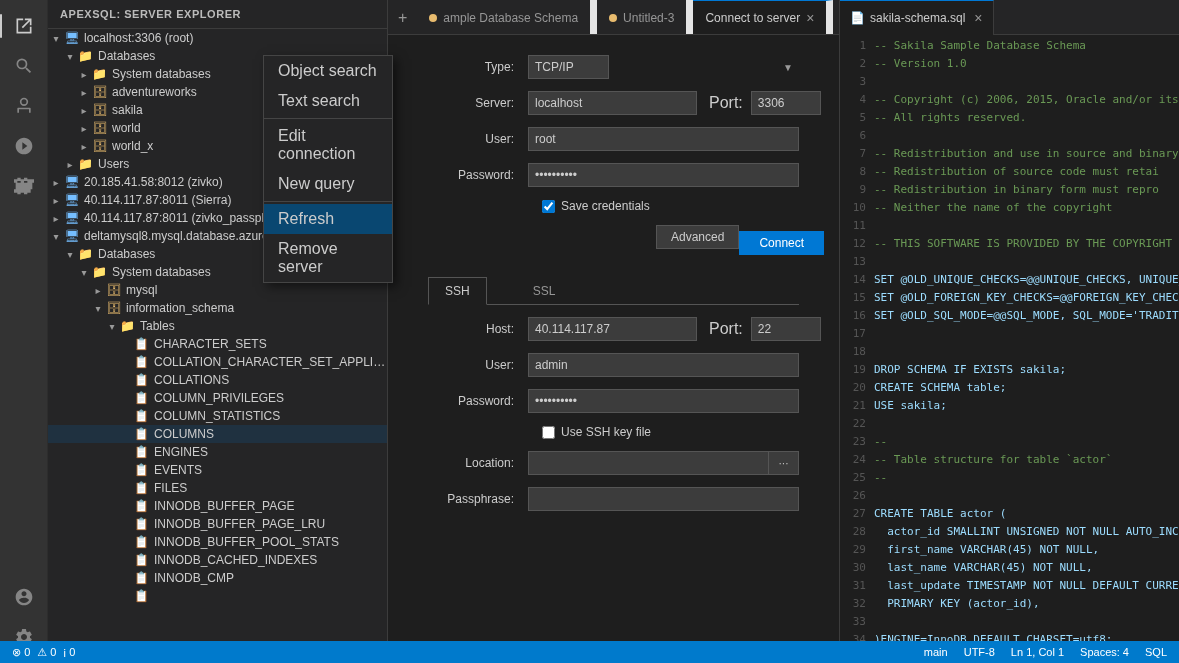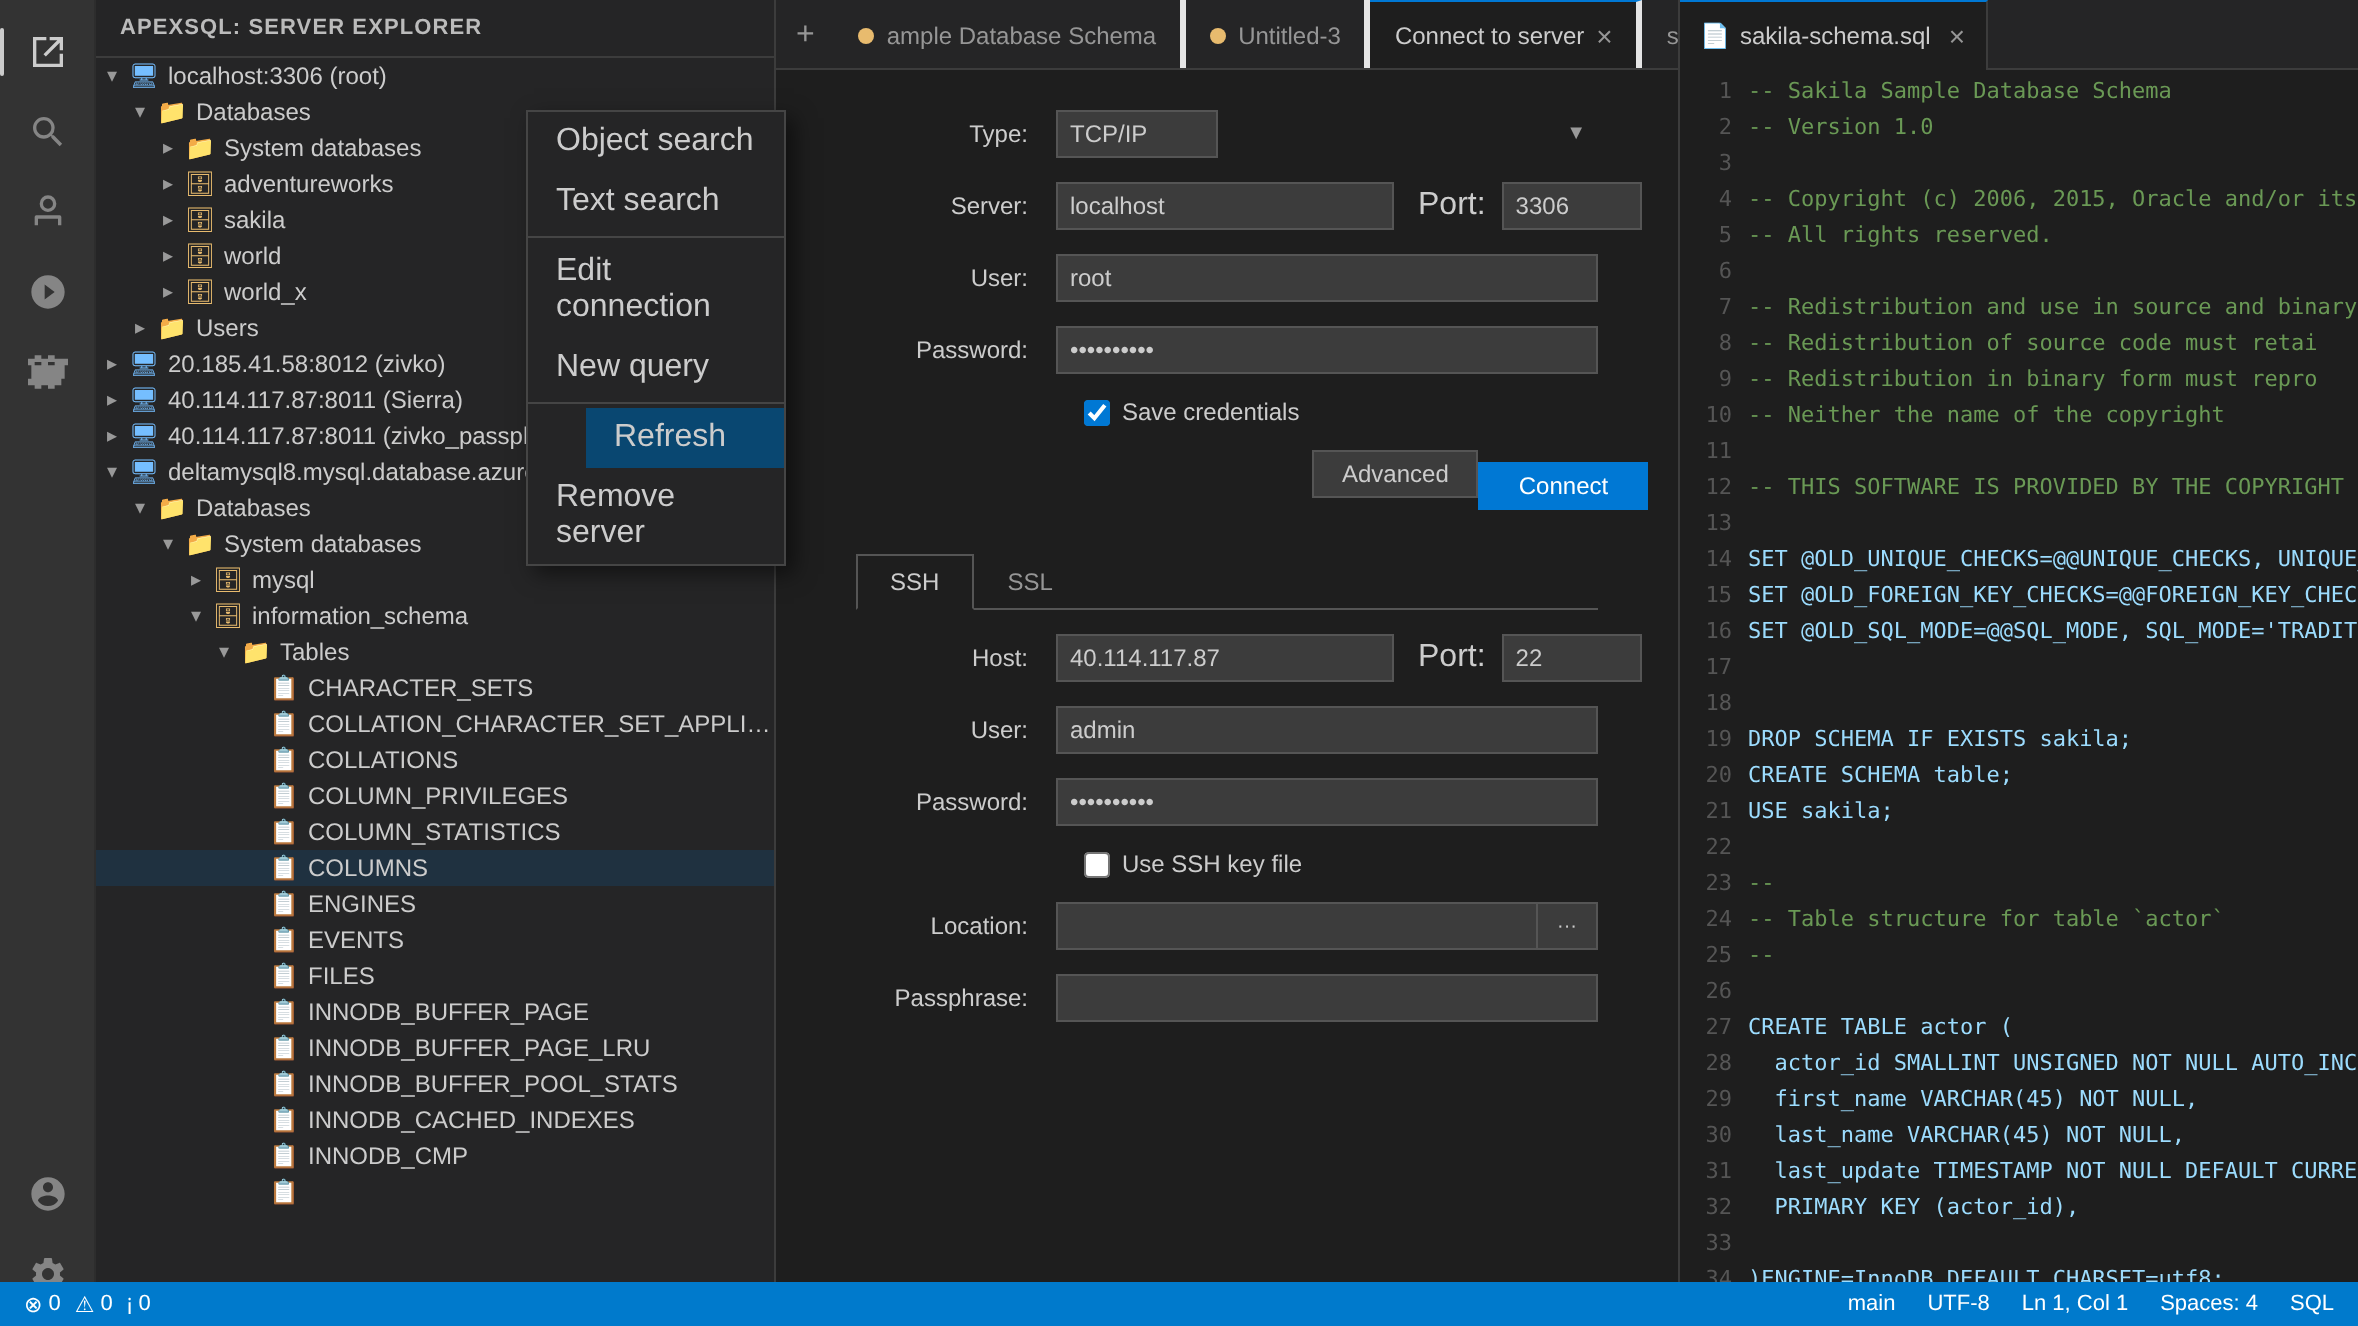--- a/index.html
+++ b/index.html
@@ -21,28 +21,28 @@
 
     .icon-server { color: #75beff; }
     .icon-db { color: #e8bb6e; }
     .icon-folder { color: #e8bb6e; }
     .icon-table { color: #75beff; }
 
     
     .context-menu { position: absolute; left: 215px; top: 55px; width: 130px; background: #252526; border: 1px solid #454545; z-index: 100; box-shadow: 4px 4px 10px rgba(0,0,0,0.5); }
     .context-menu-item { padding: 6px 14px; cursor: pointer; font-size: 16px; color: #cccccc; }
     .context-menu-separator { height: 1px; background: #454545; margin: 2px 0; }
-    .context-menu-item.active-item { background: #094771; margin-left: 29px; }
+    .context-menu-item.active-item { background: #094771; }
 
     
     .main { flex: 1; display: flex; flex-direction: column; background: #1e1e1e; overflow: hidden; }
 
     
     .tab-bar { display: flex; align-items: center; background: #252526; border-bottom: 1px solid #3c3c3c; height: 35px; overflow: hidden; flex-shrink: 0; }
-    .tab { display: flex; align-items: center; padding: 0 12px; height: 35px; cursor: pointer; font-size: 12px; color: #969696; border-right: 3px solid #e5e5e5; white-space: nowrap; gap: 6px; flex-shrink: 0; }
+    .tab { display: flex; align-items: center; padding: 0 12px; height: 35px; cursor: pointer; font-size: 12px; color: #969696; border-right: 7px solid #e5e5e5; white-space: nowrap; gap: 6px; flex-shrink: 0; }
     .tab.active { background: #1e1e1e; color: #cccccc; border-top: 1px solid #0078d4; }
     .tab .tab-close { font-size: 14px; color: #969696; line-height: 1; }
     .tab .tab-dot { width: 8px; height: 8px; border-radius: 50%; background: #e8bb6e; flex-shrink: 0; }
     .tab-add { padding: 0 10px; cursor: pointer; color: #969696; font-size: 16px; line-height: 35px; }
 
     
     .connect-panel { padding: 20px 40px; overflow-y: auto; flex: 1; }
     .connect-panel::-webkit-scrollbar { width: 6px; }
     .connect-panel::-webkit-scrollbar-thumb { background: #555; }
 
@@ -57,21 +57,21 @@
     .server-input { flex: 1; height: 24px; background: #3c3c3c; border: 1px solid #555; color: #cccccc; font-size: 12px; padding: 0 6px; outline: none; }
 
     .checkbox-row { display: flex; align-items: center; margin-bottom: 12px; padding-left: 114px; }
     .checkbox-row input[type="checkbox"] { margin-right: 6px; accent-color: #0078d4; }
     .checkbox-label { font-size: 12px; color: #cccccc; }
 
     .advanced-btn { margin-left: 114px; margin-bottom: 12px; background: #3c3c3c; border: 1px solid #555; color: #cccccc; font-size: 12px; padding: 4px 14px; cursor: pointer; }
     .connect-btn { background: #0078d4; border: none; color: #fff; font-size: 12px; padding: 5px 20px; cursor: pointer; }
 
     
-    .subtab-bar { display: flex; border-bottom: 1px solid #555; margin-bottom: 12px; }
+    .subtab-bar { display: flex; border-bottom: 1px solid #555; margin-bottom: 12px; gap: 29px; }
     .subtab { padding: 6px 16px; cursor: pointer; font-size: 12px; color: #969696; border: 1px solid transparent; border-bottom: none; margin-bottom: -1px; }
     .subtab.active { background: #1e1e1e; color: #cccccc; border-color: #555; border-bottom: 1px solid #1e1e1e; }
 
     .ssh-form { }
     .location-input { flex: 1; height: 24px; background: #3c3c3c; border: 1px solid #555; color: #cccccc; font-size: 12px; padding: 0 6px; outline: none; }
     .browse-btn { width: 30px; height: 24px; background: #3c3c3c; border: 1px solid #555; border-left: none; color: #cccccc; font-size: 10px; cursor: pointer; display: flex; align-items: center; justify-content: center; }
 
     
     .code-panel { width: 340px; background: #1e1e1e; border-left: 1px solid #3c3c3c; display: flex; flex-direction: column; flex-shrink: 0; }
     .code-tab-bar { display: flex; background: #252526; border-bottom: 1px solid #3c3c3c; height: 35px; }

